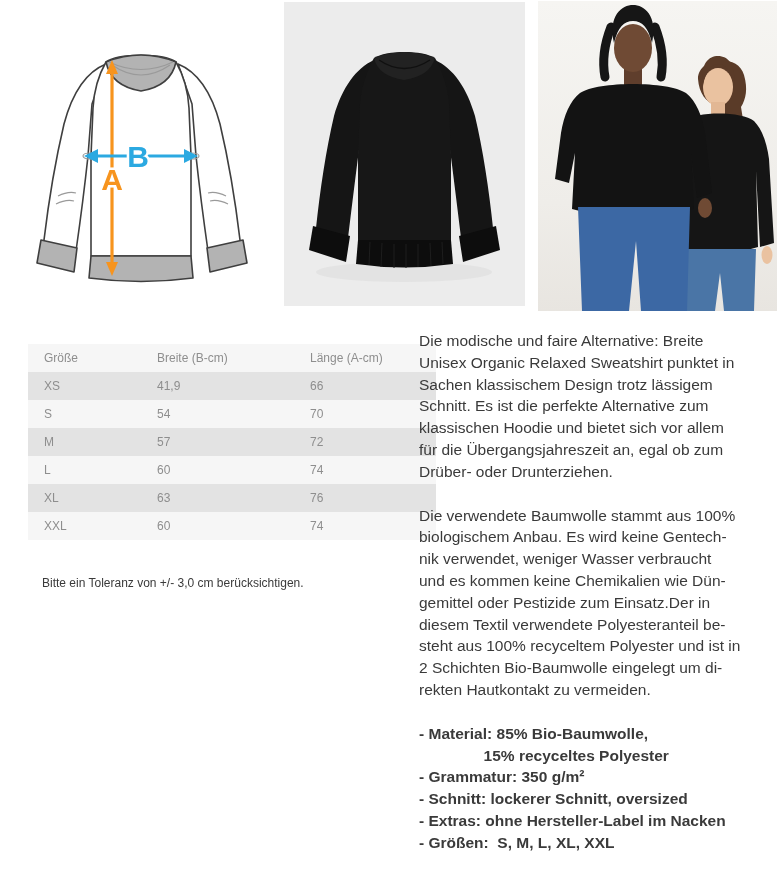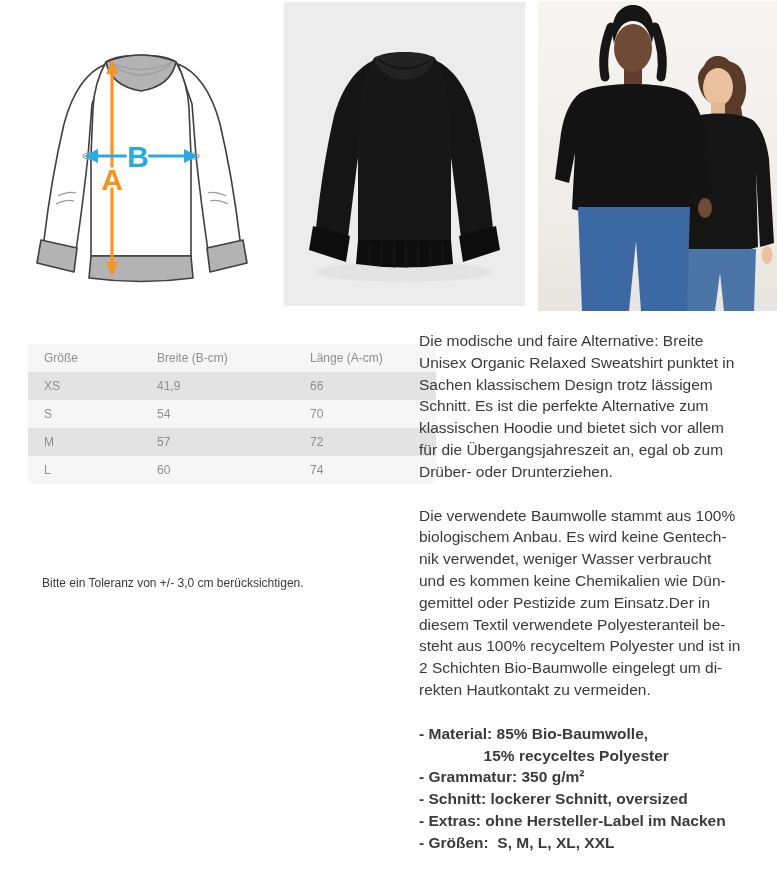--- a/index.html
+++ b/index.html
@@ -159,20 +159,30 @@
         <td>54</td>
         <td>70</td>
       </tr>
       <tr>
         <td>M</td>
         <td>57</td>
         <td>72</td>
       </tr>
       <tr>
         <td>L</td>
+        <td>60</td>
+        <td>74</td>
+      </tr>
+      <tr>
+        <td>XL</td>
+        <td>63</td>
+        <td>76</td>
+      </tr>
+      <tr>
+        <td>XXL</td>
         <td>60</td>
         <td>74</td>
       </tr>
     </tbody>
   </table>
 </div>
 
 <div class="abs tolerance">Bitte ein Toleranz von +/- 3,0 cm berücksichtigen.</div>
 
 <div class="abs description">

